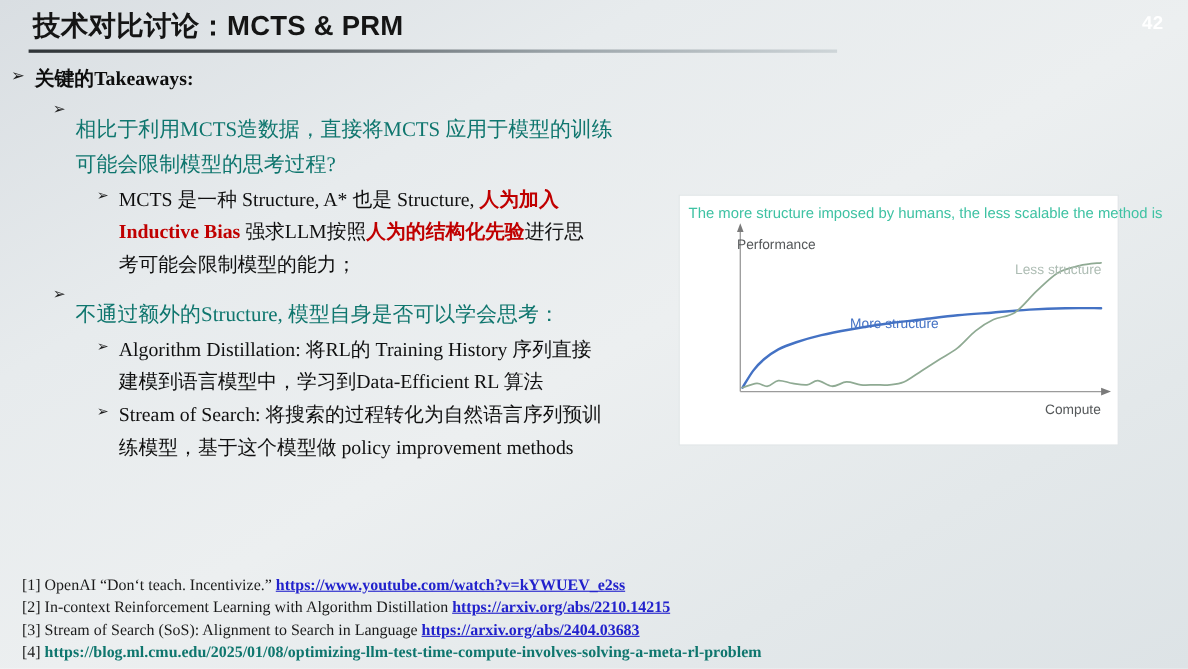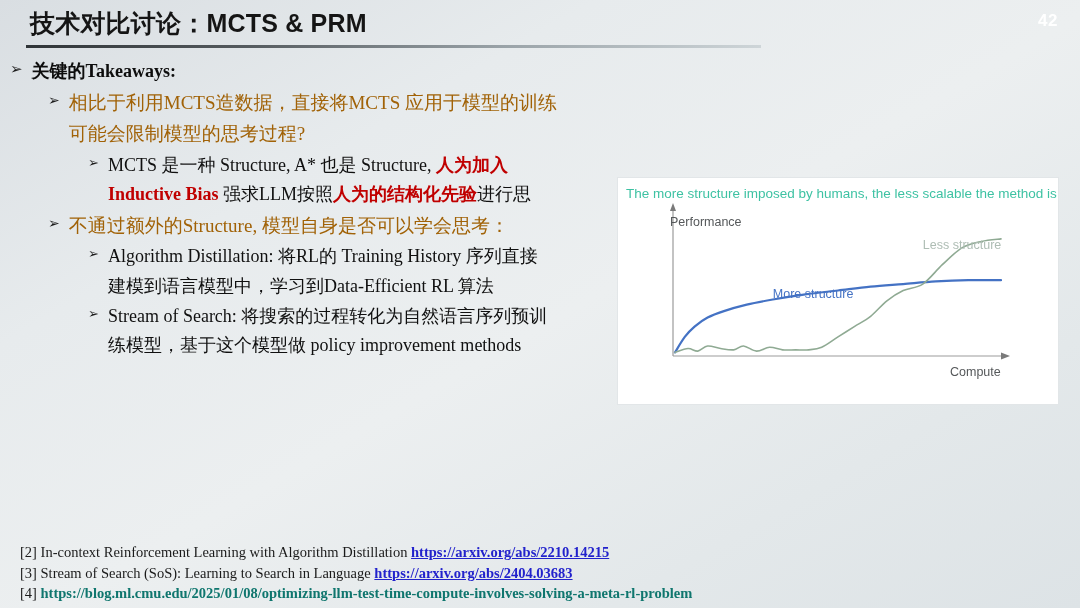--- a/index.html
+++ b/index.html
@@ -82,21 +82,21 @@
   }
   .lvl1 .btext .serif-b {
     font-family: "Liberation Serif", serif;
     font-weight: bold;
     margin-top: 35px;
   }
 
   
   .lvl2 { padding-left: 48px; margin-bottom: 1px; }
   .lvl2 .marker { font-size: 14px; margin-right: 9px; position: relative; top: 3px; }
-  .lvl2 .btext { font-size: 19px; line-height: 1.62; color: #a16207; }
+  .lvl2 .btext { font-size: 19px; line-height: 1.62; color: #0f766e; margin-top: 16px; }
 
   
   .lvl3 { padding-left: 88px; margin-bottom: 1px; }
   .lvl3 .marker { font-size: 13px; margin-right: 9px; position: relative; top: 3px; }
   .lvl3 .btext { font-size: 18px; line-height: 1.63; color: #101010; }
 
   .red { color: #c00000; font-weight: bold; margin-top: 20px; }
 
   
   .refs {
@@ -115,21 +115,21 @@
     text-decoration: underline;
     font-weight: bold;
   }
   .link.plain { font-weight: bold; text-decoration: none; color: #0f766e; }
 
   
   .chart-panel {
     position: absolute;
     left: 618px;
     top: 178px;
-    width: 440px;
+    width: 398px;
     height: 226px;
     background: #ffffff;
     box-shadow: 0 0 0 1px #e2e6e8;
   }
   .chart-title {
     position: absolute;
     left: 8px;
     top: 8px;
     font-family: "Liberation Sans", sans-serif;
     font-size: 13.5px;
@@ -174,20 +174,21 @@
       <span>相比于利用MCTS造数据，直接将MCTS 应用于模型的训练</span><br>
       <span>可能会限制模型的思考过程?</span>
     </span>
   </div>
 
   <div class="bullet-row lvl3">
     <span class="marker">➢</span>
     <span class="btext">
       <span>MCTS 是一种 Structure, A* 也是 Structure, </span><span class="red">人为加入</span><br>
       <span class="red">Inductive Bias</span><span> 强求LLM按照</span><span class="red">人为的结构化先验</span><span>进行思</span><br>
+      <span>考可能会限制模型的能力；</span>
     </span>
   </div>
 
   <div class="bullet-row lvl2">
     <span class="marker">➢</span>
     <span class="btext">不通过额外的Structure, 模型自身是否可以学会思考：</span>
   </div>
 
   <div class="bullet-row lvl3">
     <span class="marker">➢</span>
@@ -203,27 +204,32 @@
       <span>Stream of Search: 将搜索的过程转化为自然语言序列预训</span><br>
       <span>练模型，基于这个模型做 policy improvement methods</span><br>
       <br>
     </span>
   </div>
 
 </div>
 
 <div class="refs">
   <div class="line">
+    <span>[1]</span>
+    <span>OpenAI “Don‘t teach. Incentivize.”</span>
+    <a class="link" href="#">https://www.youtube.com/watch?v=kYWUEV_e2ss</a>
+  </div>
+  <div class="line">
     <span>[2]</span>
     <span>In-context Reinforcement Learning with Algorithm Distillation</span>
     <a class="link" href="#">https://arxiv.org/abs/2210.14215</a>
   </div>
   <div class="line">
     <span>[3]</span>
-    <span>Stream of Search (SoS): Learning to Search in Language</span>
+    <span>Stream of Search (SoS): Alignment to Search in Language</span>
     <a class="link" href="#">https://arxiv.org/abs/2404.03683</a>
   </div>
   <div class="line">
     <span>[4]</span>
     <span class="link plain">https://blog.ml.cmu.edu/2025/01/08/optimizing-llm-test-time-compute-involves-solving-a-meta-rl-problem</span>
   </div>
 </div>
 
 <div class="chart-panel">
   <div class="chart-title">The more structure imposed by humans, the less scalable the method is</div>

